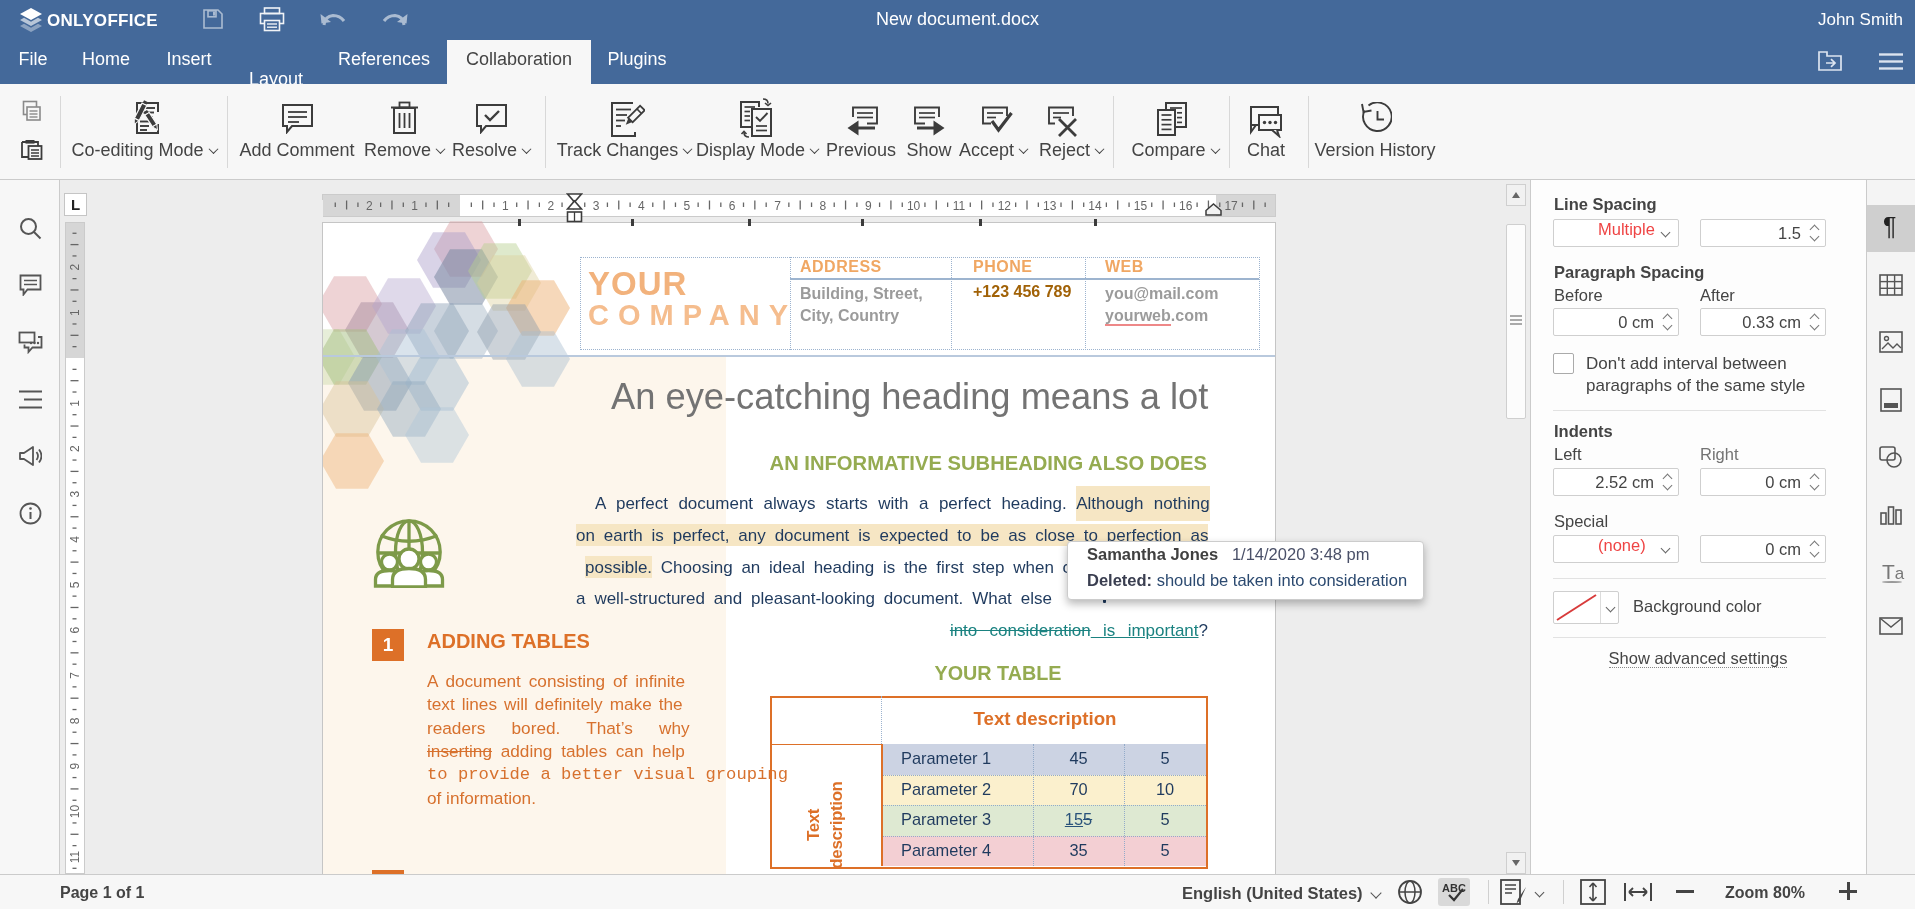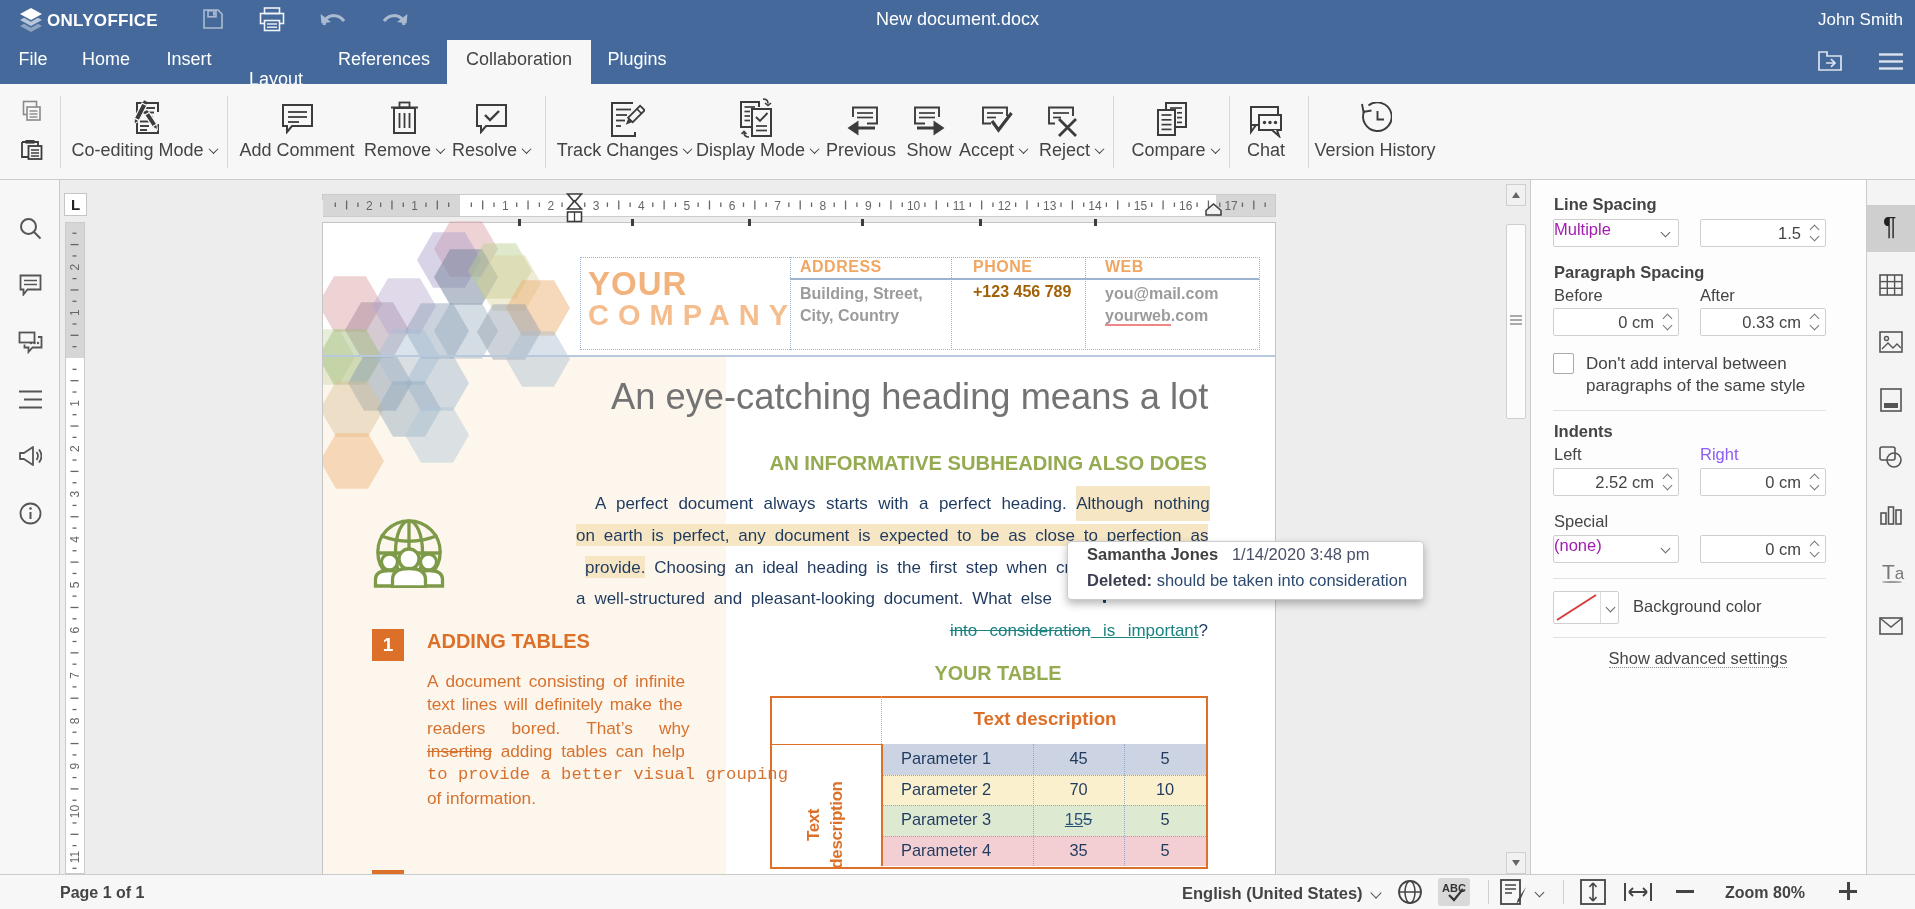--- a/index.html
+++ b/index.html
@@ -6,21 +6,21 @@
 body { font-family:"Liberation Sans", sans-serif; position:relative; background:#ededed; }
 .abs { position:absolute; }
 svg { display:block; }
 .lbl { color:#444; font-size:18px; line-height:18px; white-space:nowrap; }
 .caret { display:inline-block; width:7px; height:7px; border-right:1.6px solid #444; border-bottom:1.6px solid #444; transform:rotate(45deg) translate(-1px,-1px); margin-left:6px; vertical-align:2px; }
 .vline { position:absolute; width:1px; background:#d8d8d8; }
 .spin { position:absolute; height:28px; background:#fff; border:1px solid #cfcfcf; border-radius:2px; color:#444; font-size:16.5px; }
 .spin .val { position:absolute; right:24px; top:4px; }
 .spin .up { position:absolute; right:7px; top:6px; width:7px; height:7px; border-left:1.5px solid #777; border-top:1.5px solid #777; transform:rotate(45deg); }
 .spin .dn { position:absolute; right:7px; bottom:6px; width:7px; height:7px; border-left:1.5px solid #777; border-top:1.5px solid #777; transform:rotate(225deg); }
-.drop { position:absolute; height:28px; background:#fff; border:1px solid #cfcfcf; border-radius:2px; color:#a21caf; font-size:16.5px; }
+.drop { position:absolute; height:28px; background:#fff; border:1px solid #cfcfcf; border-radius:2px; color:#ef4444; font-size:16.5px;padding-left:44px; }
 .drop .dc { position:absolute; right:9px; top:9px; width:7px; height:7px; border-right:1.5px solid #666; border-bottom:1.5px solid #666; transform:rotate(45deg); }
 </style></head><body>
 
 <div class="abs" style="left:0;top:0;width:1915px;height:40px;background:#44699a;"></div>
 <svg class="abs" style="left:18px;top:5px;" width="26" height="30" viewBox="0 0 26 30">
 <path d="M2 9 L13 3 L24 9 L13 15 Z" fill="#ffffff"></path>
 <path d="M2 15 L6 12.7 L13 16.7 L20 12.7 L24 15 L13 21 Z" fill="#ffffff" opacity="0.62"></path>
 <path d="M2 21 L6 18.7 L13 22.7 L20 18.7 L24 21 L13 27 Z" fill="#ffffff" opacity="0.38"></path>
 </svg>
 <div class="abs" style="left:47px;top:10.5px;color:#fff;font-size:17px;font-weight:bold;letter-spacing:0.3px;">ONLYOFFICE</div>
@@ -452,21 +452,21 @@
 <div class="abs" style="left:973px;top:259px;color:#f0a763;font-size:16px;line-height:16px;font-weight:bold;letter-spacing:0.5px;">PHONE</div>
 <div class="abs" style="left:1105px;top:259px;color:#f0a763;font-size:16px;line-height:16px;font-weight:bold;letter-spacing:0.5px;">WEB</div>
 <div class="abs" style="left:800px;top:283px;color:#9b9b9b;font-size:16px;font-weight:bold;line-height:22px;">Building, Street,<br>City, Country</div>
 <div class="abs" style="left:973px;top:283px;color:#a16207;font-size:16px;font-weight:bold;">+123 456 789</div>
 <div class="abs" style="left:1105px;top:283px;color:#9b9b9b;font-size:16px;font-weight:bold;line-height:22px;">you@mail.com<br><span style="border-bottom:2px solid #e88;">yourweb</span>.com</div>
 <div class="abs" style="left:323px;top:355px;width:952px;height:2px;background:#b9c9dd;"></div>
 <div class="abs" style="left:611px;top:379px;color:#737373;font-size:36.3px;line-height:36.3px;">An eye-catching heading means a lot</div>
 <div class="abs" style="right:708px;top:452.6px;color:#95ab51;font-size:20.2px;line-height:20.2px;font-weight:bold;">AN INFORMATIVE SUBHEADING ALSO DOES</div>
 <div class="abs" style="left:595px;top:489.6px;color:#1f3a5e;font-size:17px;line-height:27px;white-space:nowrap;word-spacing:5.8px;">A perfect document always starts with a perfect heading. <span style="background:#f6e6c4;padding:8px 0;">Although nothing</span></div>
 <div class="abs" style="left:576px;top:521.6px;color:#1f3a5e;font-size:17px;line-height:27px;white-space:nowrap;word-spacing:4.2px;"><span style="background:#f6e6c4;padding:1.5px 0;">on earth is perfect, any document is expected to be as close to perfection as</span></div>
-<div class="abs" style="left:585px;top:553.6px;color:#1f3a5e;font-size:17px;line-height:27px;white-space:nowrap;word-spacing:4.0px;"><span style="background:#f6e6c4;padding:1.5px 0;">provide.</span> Choosing an ideal heading is the first step when creating</div>
+<div class="abs" style="left:585px;top:553.6px;color:#1f3a5e;font-size:17px;line-height:27px;white-space:nowrap;word-spacing:4.0px;"><span style="background:#f6e6c4;padding:1.5px 0;">possible.</span> Choosing an ideal heading is the first step when creating</div>
 <div class="abs" style="left:576px;top:585.1px;color:#1f3a5e;font-size:17px;line-height:27px;white-space:nowrap;word-spacing:4.2px;">a well-structured and pleasant-looking document. What else</div>
 <div class="abs" style="left:1103px;top:599px;width:3px;height:4px;background:#1f3a5e;border-radius:1px;"></div>
 <div class="abs" style="right:707px;top:617.1px;color:#1f3a5e;font-size:17px;line-height:27px;white-space:nowrap;word-spacing:7.6px;"><span style="color:#1a8280;text-decoration:line-through;">into consideration</span><span style="color:#1a8280;text-decoration:underline;"> is important</span>?</div>
 <svg class="abs" style="left:372px;top:517px;" width="74" height="71" viewBox="0 0 74 71">
 <g stroke="#7d9a49" stroke-width="3.3" fill="none">
 <circle cx="37" cy="35" r="31.2"></circle>
 <ellipse cx="37" cy="35" rx="13.5" ry="31.2"></ellipse>
 <line x1="37" y1="4" x2="37" y2="47"></line>
 <line x1="6" y1="36" x2="68" y2="36"></line>
 <path d="M8.5 18.5 Q37 30 65.5 18.5"></path>
@@ -547,21 +547,21 @@
 <div class="spin" style="left:1700px;top:308px;width:126px;">
     <span class="val">0.33 cm</span>
     <span class="up"></span>
     <span class="dn"></span>
   </div>
 <div class="abs" style="left:1553px;top:353px;width:21px;height:21px;background:#fff;border:1px solid #aaa;border-radius:2px;"></div>
 <div class="abs" style="left:1586px;top:353px;color:#444;font-size:17px;line-height:22px;">Don't add interval between<br>paragraphs of the same style</div>
 <div class="abs" style="left:1553px;top:410px;width:273px;height:1px;background:#e2e2e2;"></div>
 <div class="abs" style="left:1554px;top:423px;color:#444;font-size:16.5px;line-height:16.5px;font-weight:bold;">Indents</div>
 <div class="abs" style="left:1554px;top:446px;color:#444;font-size:16.5px;line-height:16.5px;">Left</div>
-<div class="abs" style="left:1700px;top:446px;color:#8b5cf6;font-size:16.5px;line-height:16.5px;">Right</div>
+<div class="abs" style="left:1700px;top:446px;color:#737373;font-size:16.5px;line-height:16.5px;">Right</div>
 <div class="spin" style="left:1553px;top:468px;width:126px;">
     <span class="val">2.52 cm</span>
     <span class="up"></span>
     <span class="dn"></span>
   </div>
 <div class="spin" style="left:1700px;top:468px;width:126px;">
     <span class="val">0 cm</span>
     <span class="up"></span>
     <span class="dn"></span>
   </div>

